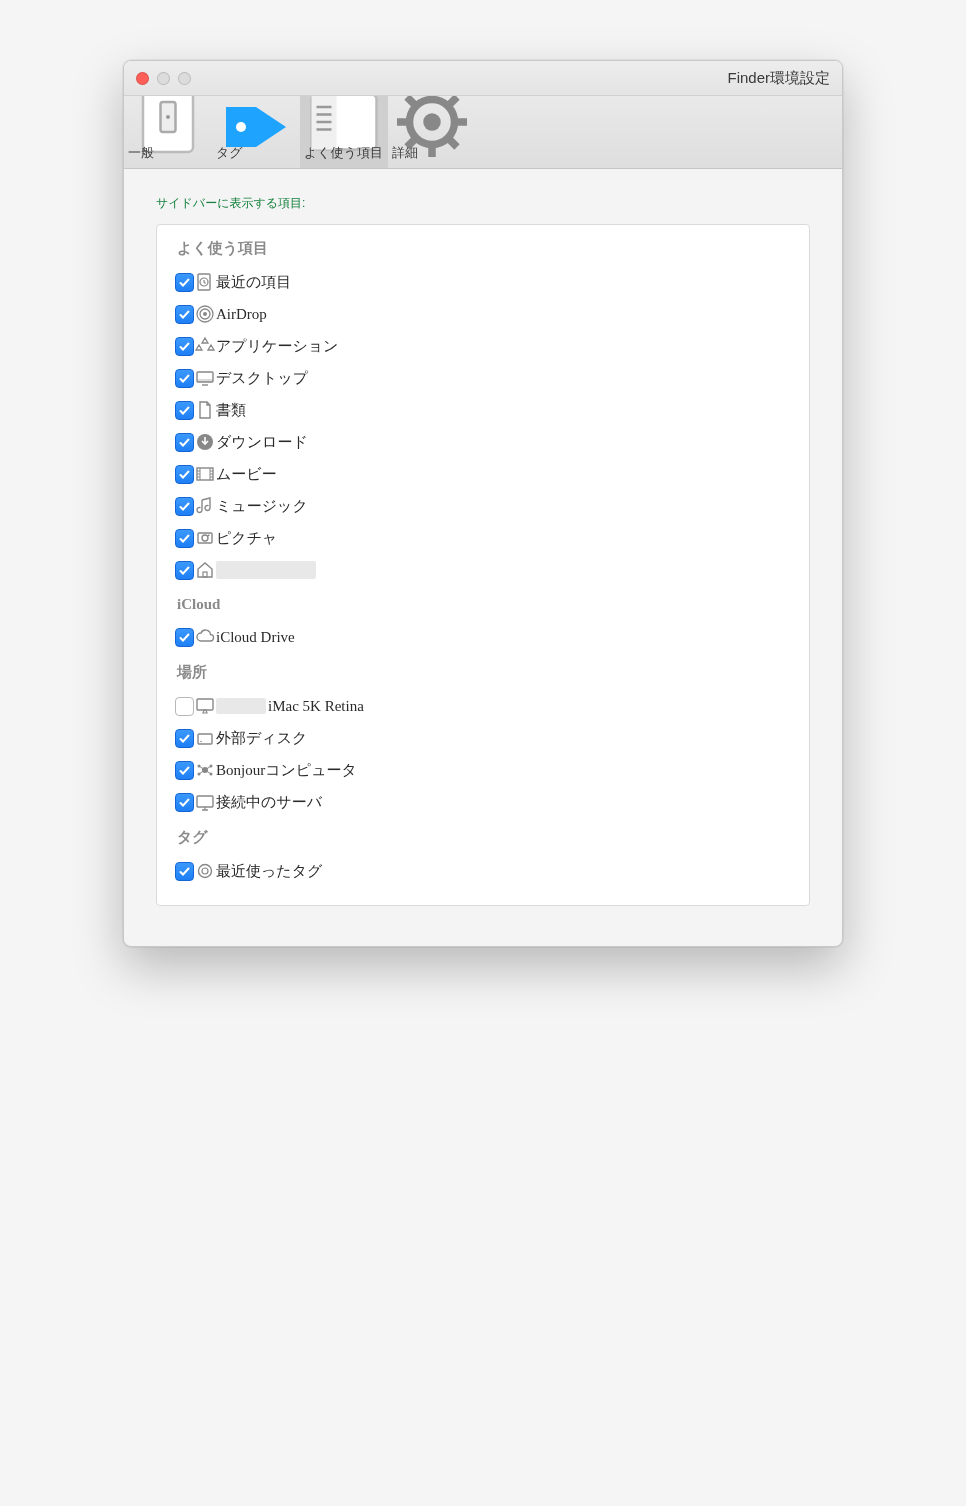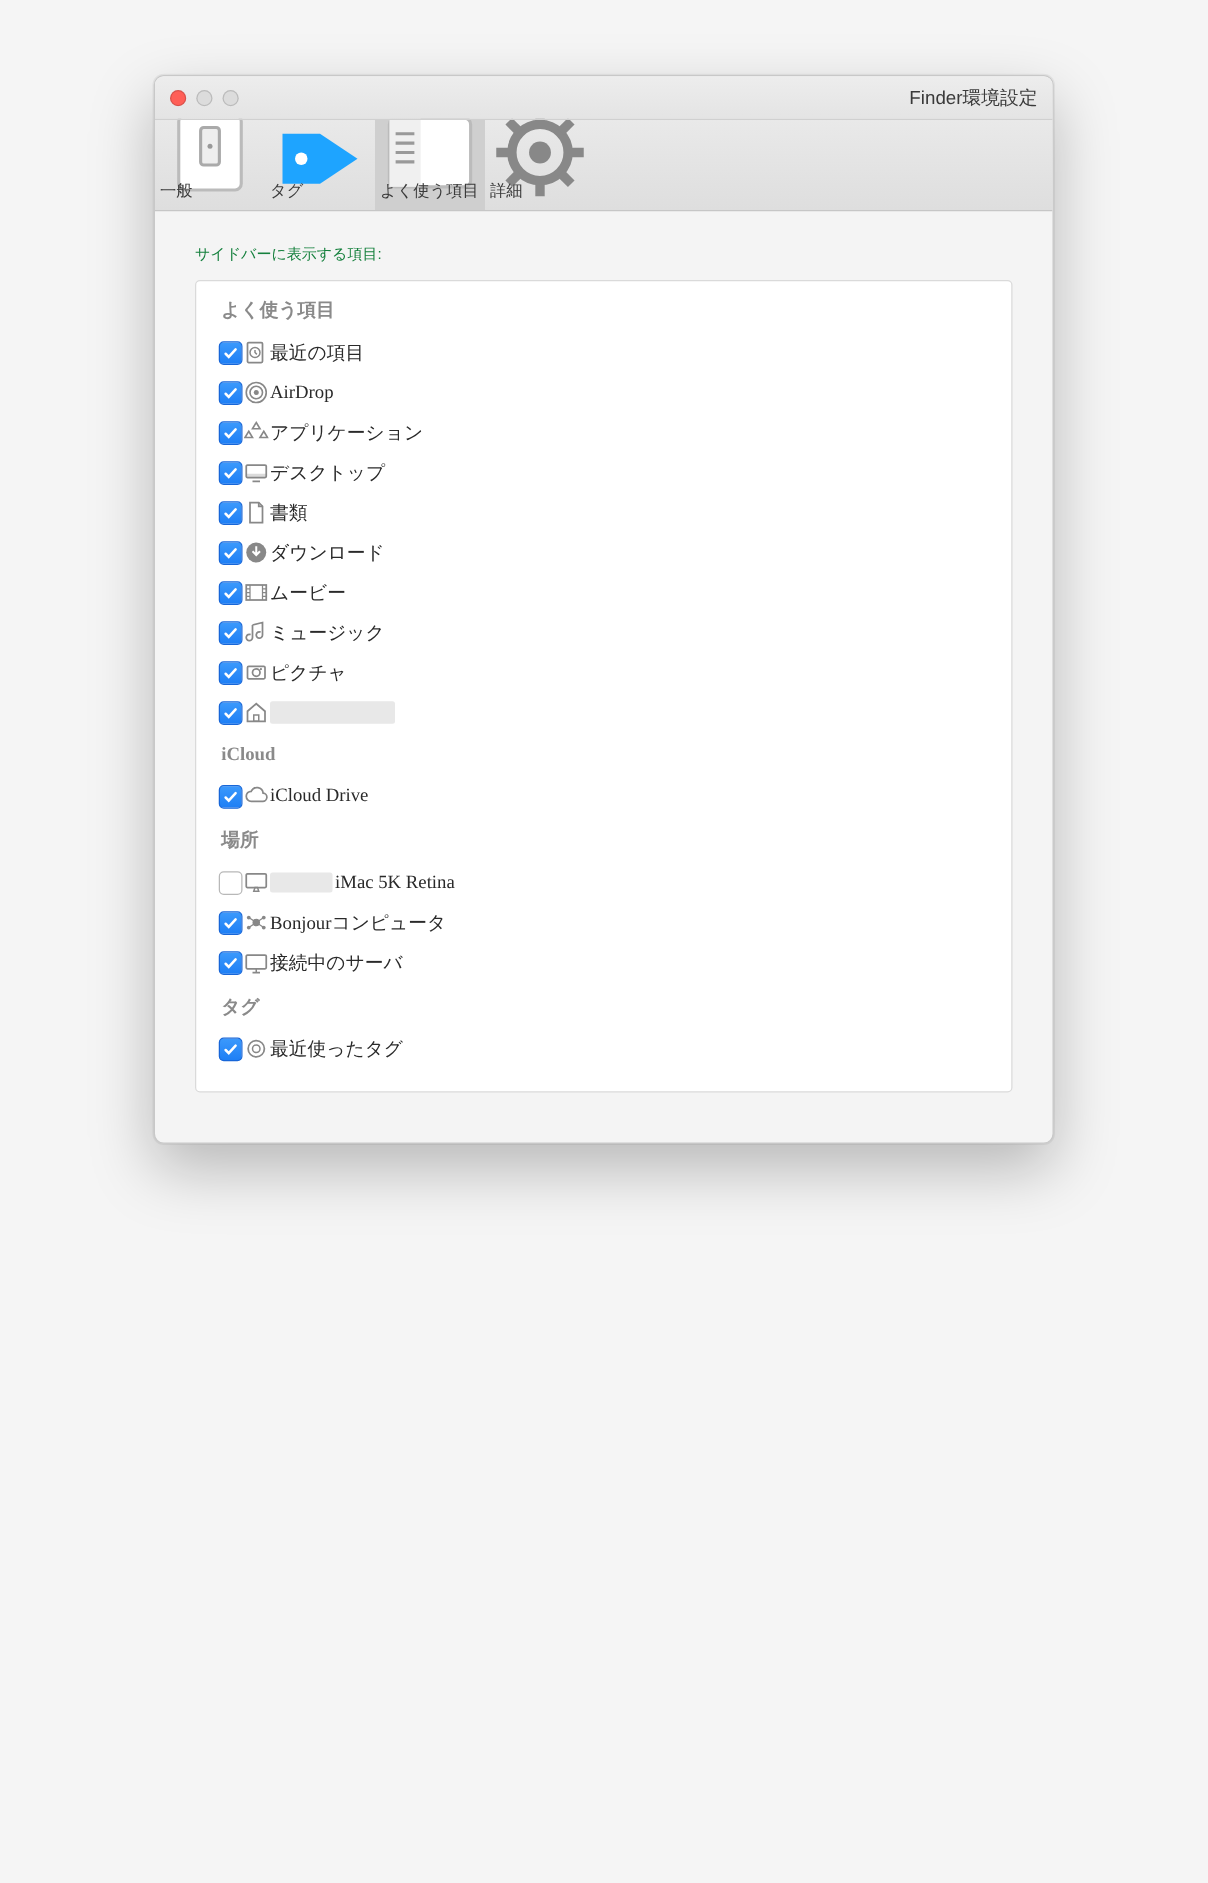--- a/index.html
+++ b/index.html
@@ -280,20 +280,34 @@
           <div class="itemlabel">iMac 5K Retina</div>
         </div>
         <div class="row">
           <div class="chk on">
             <svg viewBox="0 0 13 13">
               <path d="M2.5 7l2.5 2.5L10.5 3.5" stroke="#fff" stroke-width="2" fill="none" stroke-linecap="round"></path>
             </svg>
           </div>
           <div class="itemicon">
             <svg viewBox="0 0 20 20">
+              <rect x="3" y="6" width="14" height="10" rx="1" fill="none" stroke="currentColor" stroke-width="1.4"></rect>
+              <circle cx="6" cy="13.5" r=".8" fill="currentColor"></circle>
+            </svg>
+          </div>
+          <div class="itemlabel">外部ディスク</div>
+        </div>
+        <div class="row">
+          <div class="chk on">
+            <svg viewBox="0 0 13 13">
+              <path d="M2.5 7l2.5 2.5L10.5 3.5" stroke="#fff" stroke-width="2" fill="none" stroke-linecap="round"></path>
+            </svg>
+          </div>
+          <div class="itemicon">
+            <svg viewBox="0 0 20 20">
               <circle cx="10" cy="10" r="3" fill="currentColor"></circle>
               <circle cx="4" cy="6" r="1.5" fill="currentColor"></circle>
               <circle cx="16" cy="6" r="1.5" fill="currentColor"></circle>
               <circle cx="4" cy="14" r="1.5" fill="currentColor"></circle>
               <circle cx="16" cy="14" r="1.5" fill="currentColor"></circle>
               <path d="M10 10L4 6M10 10l6-4M10 10l-6 4M10 10l6 4" stroke="currentColor" stroke-width="1"></path>
             </svg>
           </div>
           <div class="itemlabel">Bonjourコンピュータ</div>
         </div>

